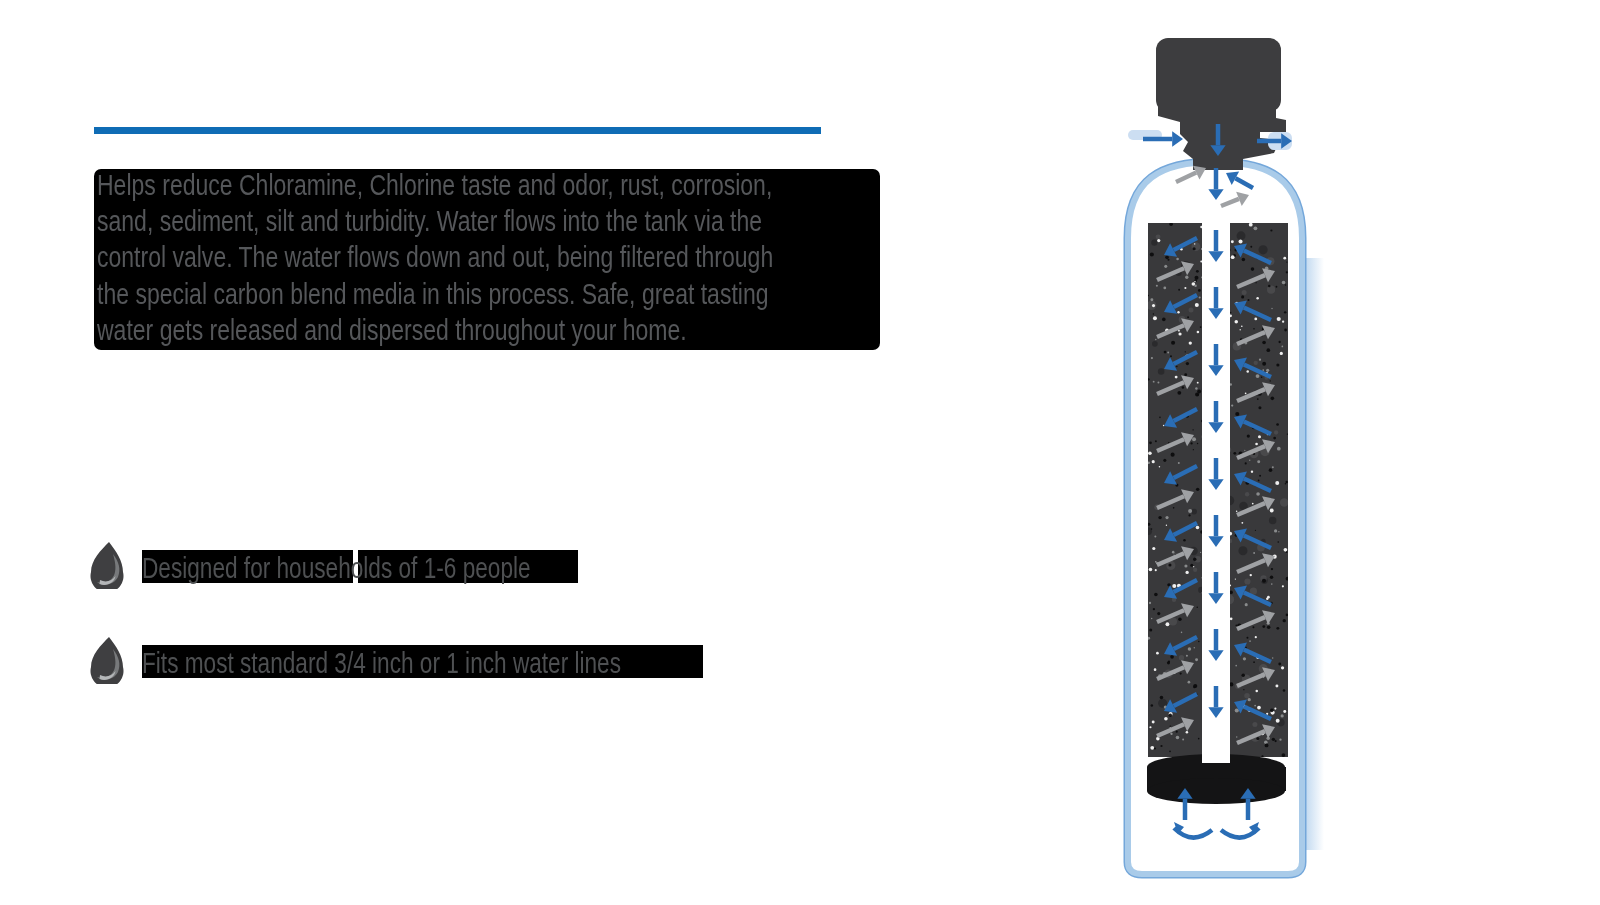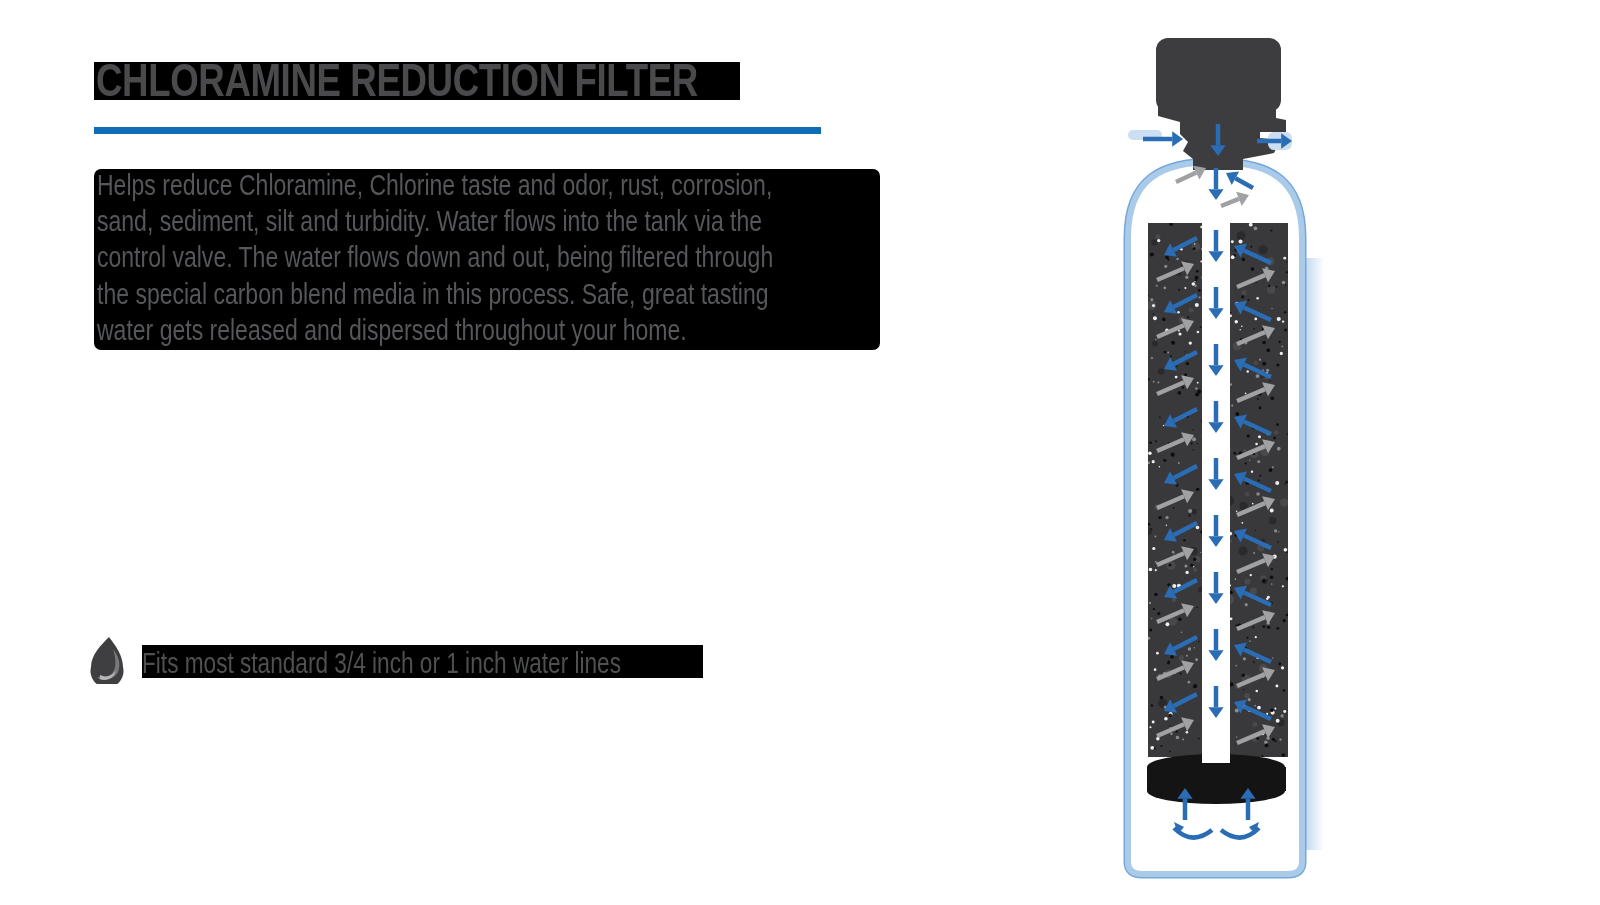--- a/index.html
+++ b/index.html
@@ -30,34 +30,41 @@
   .drop-icon{position:absolute;left:89px;top:-9px;width:37px;height:48px;}
 
   
   .tank-wrap{position:absolute;left:1090px;top:20px;width:280px;height:880px;}
 </style>
 </head>
 <body>
 
 <div class="page">
 
-  <div class="title-box">
-    <div class="title-text">CHLORAMINE REDUCTION FILTER</div>
-  </div>
 
   <div class="divider" id="divider" style="background: rgb(15, 108, 181);"></div>
 
   <div class="para-box">
     <div class="para-text">Helps reduce Chloramine, Chlorine taste and odor, rust, corrosion,
 sand, sediment, silt and turbidity. Water flows into the tank via the
 control valve. The water flows down and out, being filtered through
 the special carbon blend media in this process. Safe, great tasting
 water gets released and dispersed throughout your home.</div>
   </div>
 
+  <div class="feature-row" style="top:550px">
+      <div class="seg" style="left: 358px; width: 220px;"></div>
+      <div class="seg" style="left: 142px; width: 211px;"></div>
+    <svg class="drop-icon" viewBox="0 0 37 48">
+        <path d="M20 1 C27 10 34 20 34 31 A16.5 16.5 0 1 1 2 31 C2 19 12 9 20 1 Z" fill="#3f3f41"></path>
+        <path d="M24 13 C30 21 32 28 29 36 C25 44 14 46 8 41 C16 43 23 40 25.5 33 C27.5 27 26 20 24 13 Z" fill="#77797b"></path>
+        <path d="M11 39 C17 42 23 40 26.5 35 C25.5 42 17 46 10.5 43 Z" fill="#b4b6b8"></path>
+      </svg>
+    <div class="feature-text">Designed for households of 1-6 people</div>
+  </div>
   <div class="feature-row" style="top:645px">
       <div class="seg" style="left: 142px; width: 561px;"></div>
     <svg class="drop-icon" viewBox="0 0 37 48">
         <path d="M20 1 C27 10 34 20 34 31 A16.5 16.5 0 1 1 2 31 C2 19 12 9 20 1 Z" fill="#3f3f41"></path>
         <path d="M24 13 C30 21 32 28 29 36 C25 44 14 46 8 41 C16 43 23 40 25.5 33 C27.5 27 26 20 24 13 Z" fill="#77797b"></path>
         <path d="M11 39 C17 42 23 40 26.5 35 C25.5 42 17 46 10.5 43 Z" fill="#b4b6b8"></path>
       </svg>
     <div class="feature-text">Fits most standard 3/4 inch or 1 inch water lines</div>
   </div>
 

